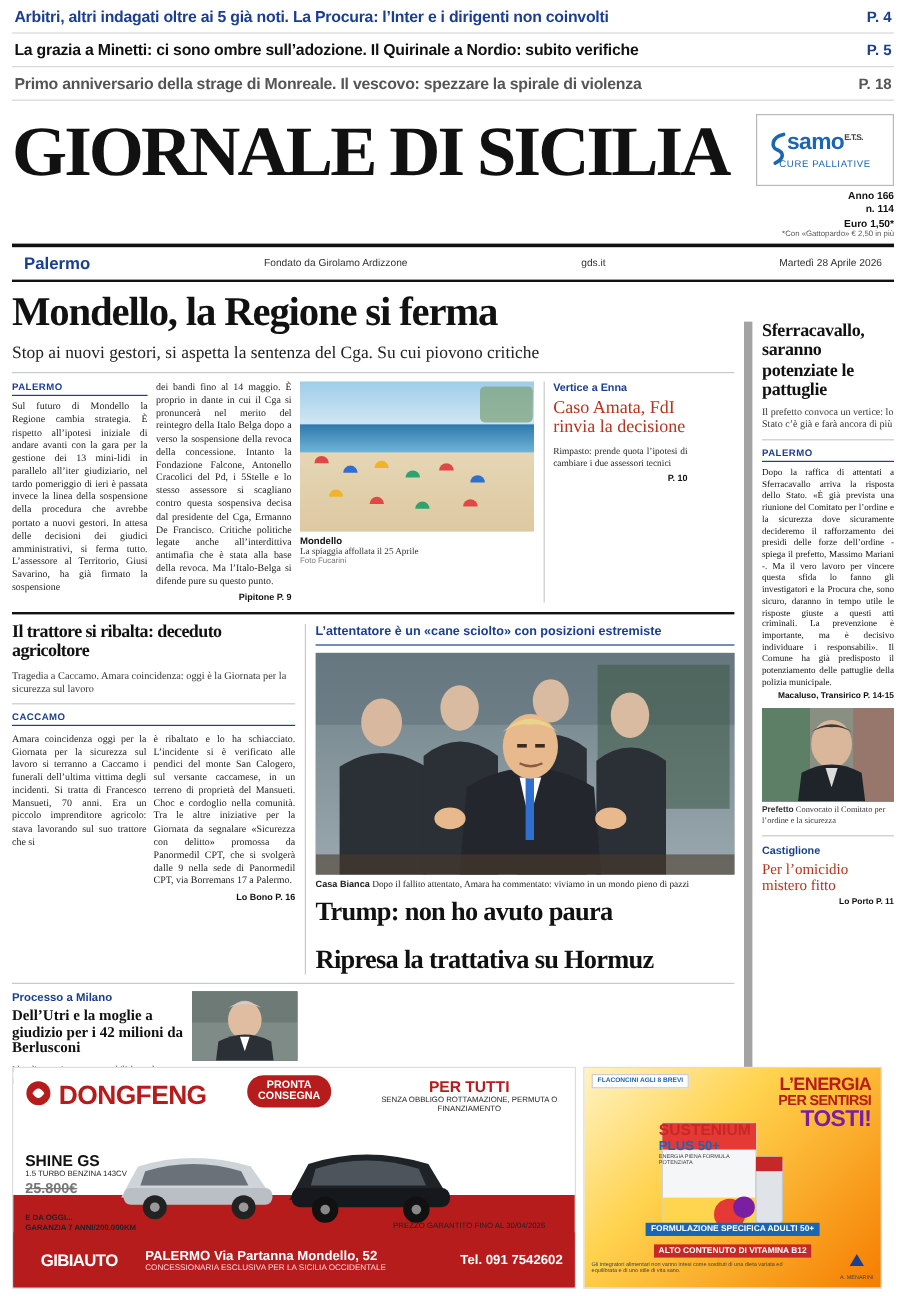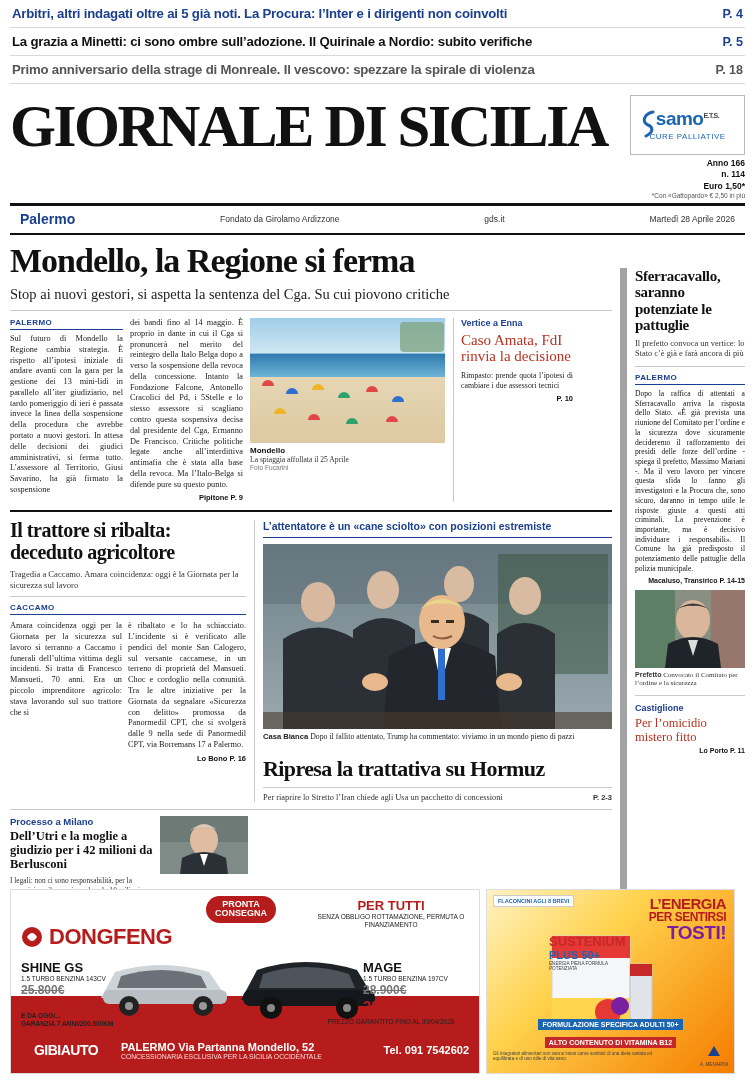--- a/index.html
+++ b/index.html
@@ -121,21 +121,21 @@
   .box-head-red { font-family:"Liberation Serif", serif; font-size:15px; line-height:1.1; color:#b8321f; margin-bottom:6px; }
   .box-sub { font-family:"Liberation Serif", serif; font-size:7.8px; line-height:1.3; text-align:justify; color:#222; }
   .pageref { font-family:"Liberation Sans", sans-serif; font-weight:bold; font-size:7.5px; text-align:right; margin-top:3px; }
 
   .hr-thin { border-top:1px solid #c9c9c9; margin:8px 0 0 0; }
   .hr-dark { border-top:2px solid #111; margin:8px 0 0 0; }
 
   
   .mid-grid { display:flex; margin-top:8px; }
   .left-story { width:245px; padding-right:8px; border-right:1px solid #c9c9c9; }
-  .head-2 { font-family:"Liberation Serif", serif; font-weight:bold; font-size:20px; line-height:1.06; letter-spacing:-0.5px; }
+  .head-2 { font-family:"Liberation Serif", serif; font-weight:bold; font-size:15px; line-height:1.06; letter-spacing:-0.5px; }
   .sub-2 { font-family:"Liberation Serif", serif; font-size:8.6px; color:#333; line-height:1.25; margin-top:6px; padding-bottom:6px; border-bottom:1px solid #c9c9c9;}
   .two-cols { display:flex; margin-top:6px; }
   .two-cols > div { width:50%; }
   .two-cols > div:first-child { padding-right:6px; }
 
   .right-story { width:357px; padding-left:8px; }
   .occhiello { font-family:"Liberation Sans", sans-serif; font-weight:bold; font-size:10.5px; color:#1b3f8f; padding-bottom:5px; border-bottom:1px solid #1b3f8f; }
   .trump-photo { width:100%; height:185px; margin-top:6px; position:relative; overflow:hidden; background:#7d8d92; }
   .cap-line { font-family:"Liberation Serif", serif; font-size:7.8px; margin-top:3px; color:#222; }
   .cap-line b { font-family:"Liberation Sans", sans-serif; font-size:7.6px; }
@@ -328,27 +328,24 @@
                 <path d="M170 92 Q179 97 189 92" stroke="#8a5a43" stroke-width="2" fill="none"></path>
 
                 <ellipse cx="112" cy="138" rx="13" ry="9" fill="#e8b98c"></ellipse>
                 <ellipse cx="246" cy="138" rx="13" ry="9" fill="#e8b98c"></ellipse>
               </g>
               <rect x="0" y="168" width="357" height="17" fill="#4a3a2c" opacity=".6"></rect>
             </svg>
           </div>
           <div class="cap-line">
             <b>Casa Bianca</b>
-            <span>Dopo il fallito attentato, Trump ha commentato: viviamo in un mondo pieno di pazzi</span>
+            <span>Dopo il fallito attentato, Amara ha commentato: viviamo in un mondo pieno di pazzi</span>
           </div>
+          <div class="head-3">Trump: non ho avuto paura</div>
           <div class="head-3" style="margin-top:16px;">Ripresa la trattativa su Hormuz</div>
-          <div class="sub-3">
-            <span>Per riaprire lo Stretto l’Iran chiede agli Usa un pacchetto di concessioni</span>
-            <span style="font-family:'Liberation Sans',sans-serif;font-weight:bold;font-size:7.5px;">P. 2-3</span>
-          </div>
         </div>
       </div>
 
       <div class="proc">
         <div class="proc-left">
           <div class="proc-kicker">Processo a Milano</div>
           <div class="proc-head">Dell’Utri e la moglie a giudizio per i 42 milioni da Berlusconi</div>
           <div class="proc-sub">I legali: non ci sono responsabilità, per la prescrizione il caso riguarda solo 10 milioni.</div>
           <div class="pageref">P. 6</div>
         </div>
@@ -389,21 +386,21 @@
       <div class="hr-thin"></div>
       <div class="rail-box-kicker">Castiglione</div>
       <div class="rail-box-head">Per l’omicidio mistero fitto</div>
       <div class="rail-byline">Lo Porto P. 11</div>
     </div>
   </div>
 
   <div class="ads">
 
     <div class="ad-left">
-      <div style="position:absolute;left:10px;top:10px;display:flex;align-items:center;gap:6px;margin-top:24px;">
+      <div style="position:absolute;left:10px;top:10px;display:flex;align-items:flex-start;gap:6px;">
         <svg width="22" height="22" viewBox="0 0 22 22">
           <circle cx="11" cy="11" r="10" fill="#b71c1c"></circle>
           <path d="M6 11 Q11 3 16 11 Q11 19 6 11 Z" fill="#fff"></path>
         </svg>
         <div class="dongfeng">DONGFENG</div>
       </div>
 
       <div class="ad-badge" style="position:absolute;left:195px;top:6px;width:70px;">
         <div>PRONTA</div>
         <div>CONSEGNA</div>
@@ -435,26 +432,20 @@
         </g>
       </svg>
 
       <div style="position:absolute;left:10px;top:70px;width:110px;">
         <div class="ad-model">SHINE GS</div>
         <div class="ad-small">1.5 TURBO BENZINA 143CV</div>
         <div class="ad-oldprice">25.800€</div>
         <div class="ad-newprice">18.900€</div>
       </div>
 
-      <div style="position:absolute;left:352px;top:70px;width:110px;">
-        <div class="ad-model">MAGE</div>
-        <div class="ad-small">1.5 TURBO BENZINA 197CV</div>
-        <div class="ad-oldprice">28.900€</div>
-        <div class="ad-newprice">23.900€</div>
-      </div>
 
       <div style="position:absolute;left:10px;top:122px;width:150px;">
         <div class="ad-small" style="font-weight:bold;">E DA OGGI...</div>
         <div class="ad-small" style="font-weight:bold;">GARANZIA 7 ANNI/200.000KM</div>
       </div>
       <div class="ad-small" style="position:absolute;left:300px;top:128px;width:160px;text-align:center;">PREZZO GARANTITO FINO AL 30/04/2026</div>
 
       <div class="ad-bottom-bar">
         <div style="width:110px;text-align:center;">
           <div class="gibiauto">GIBIAUTO</div>

